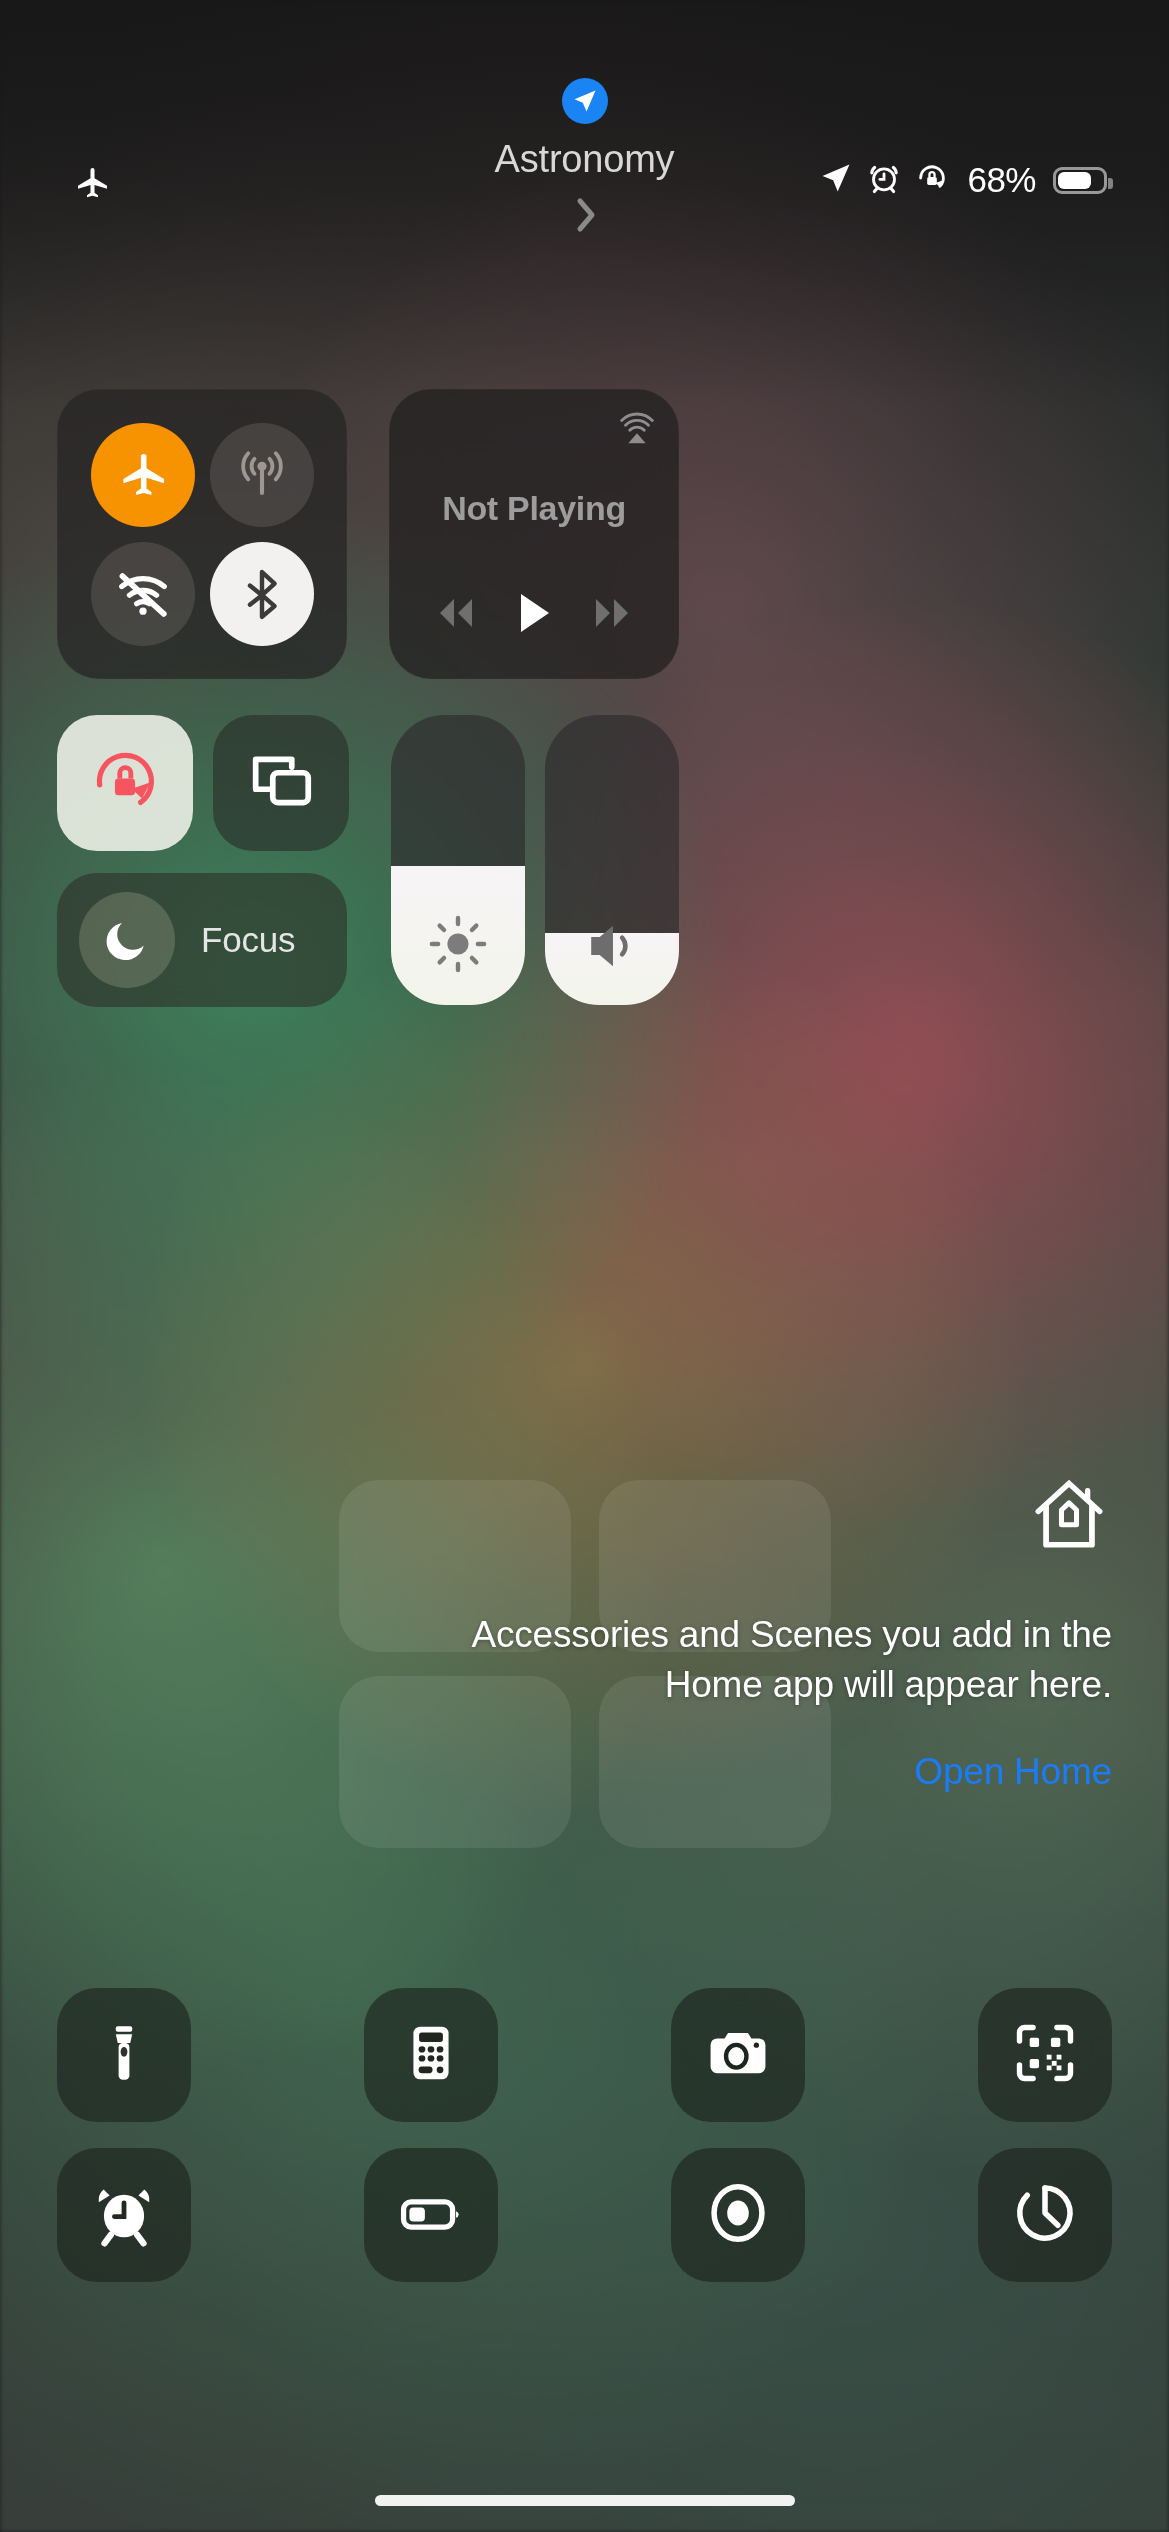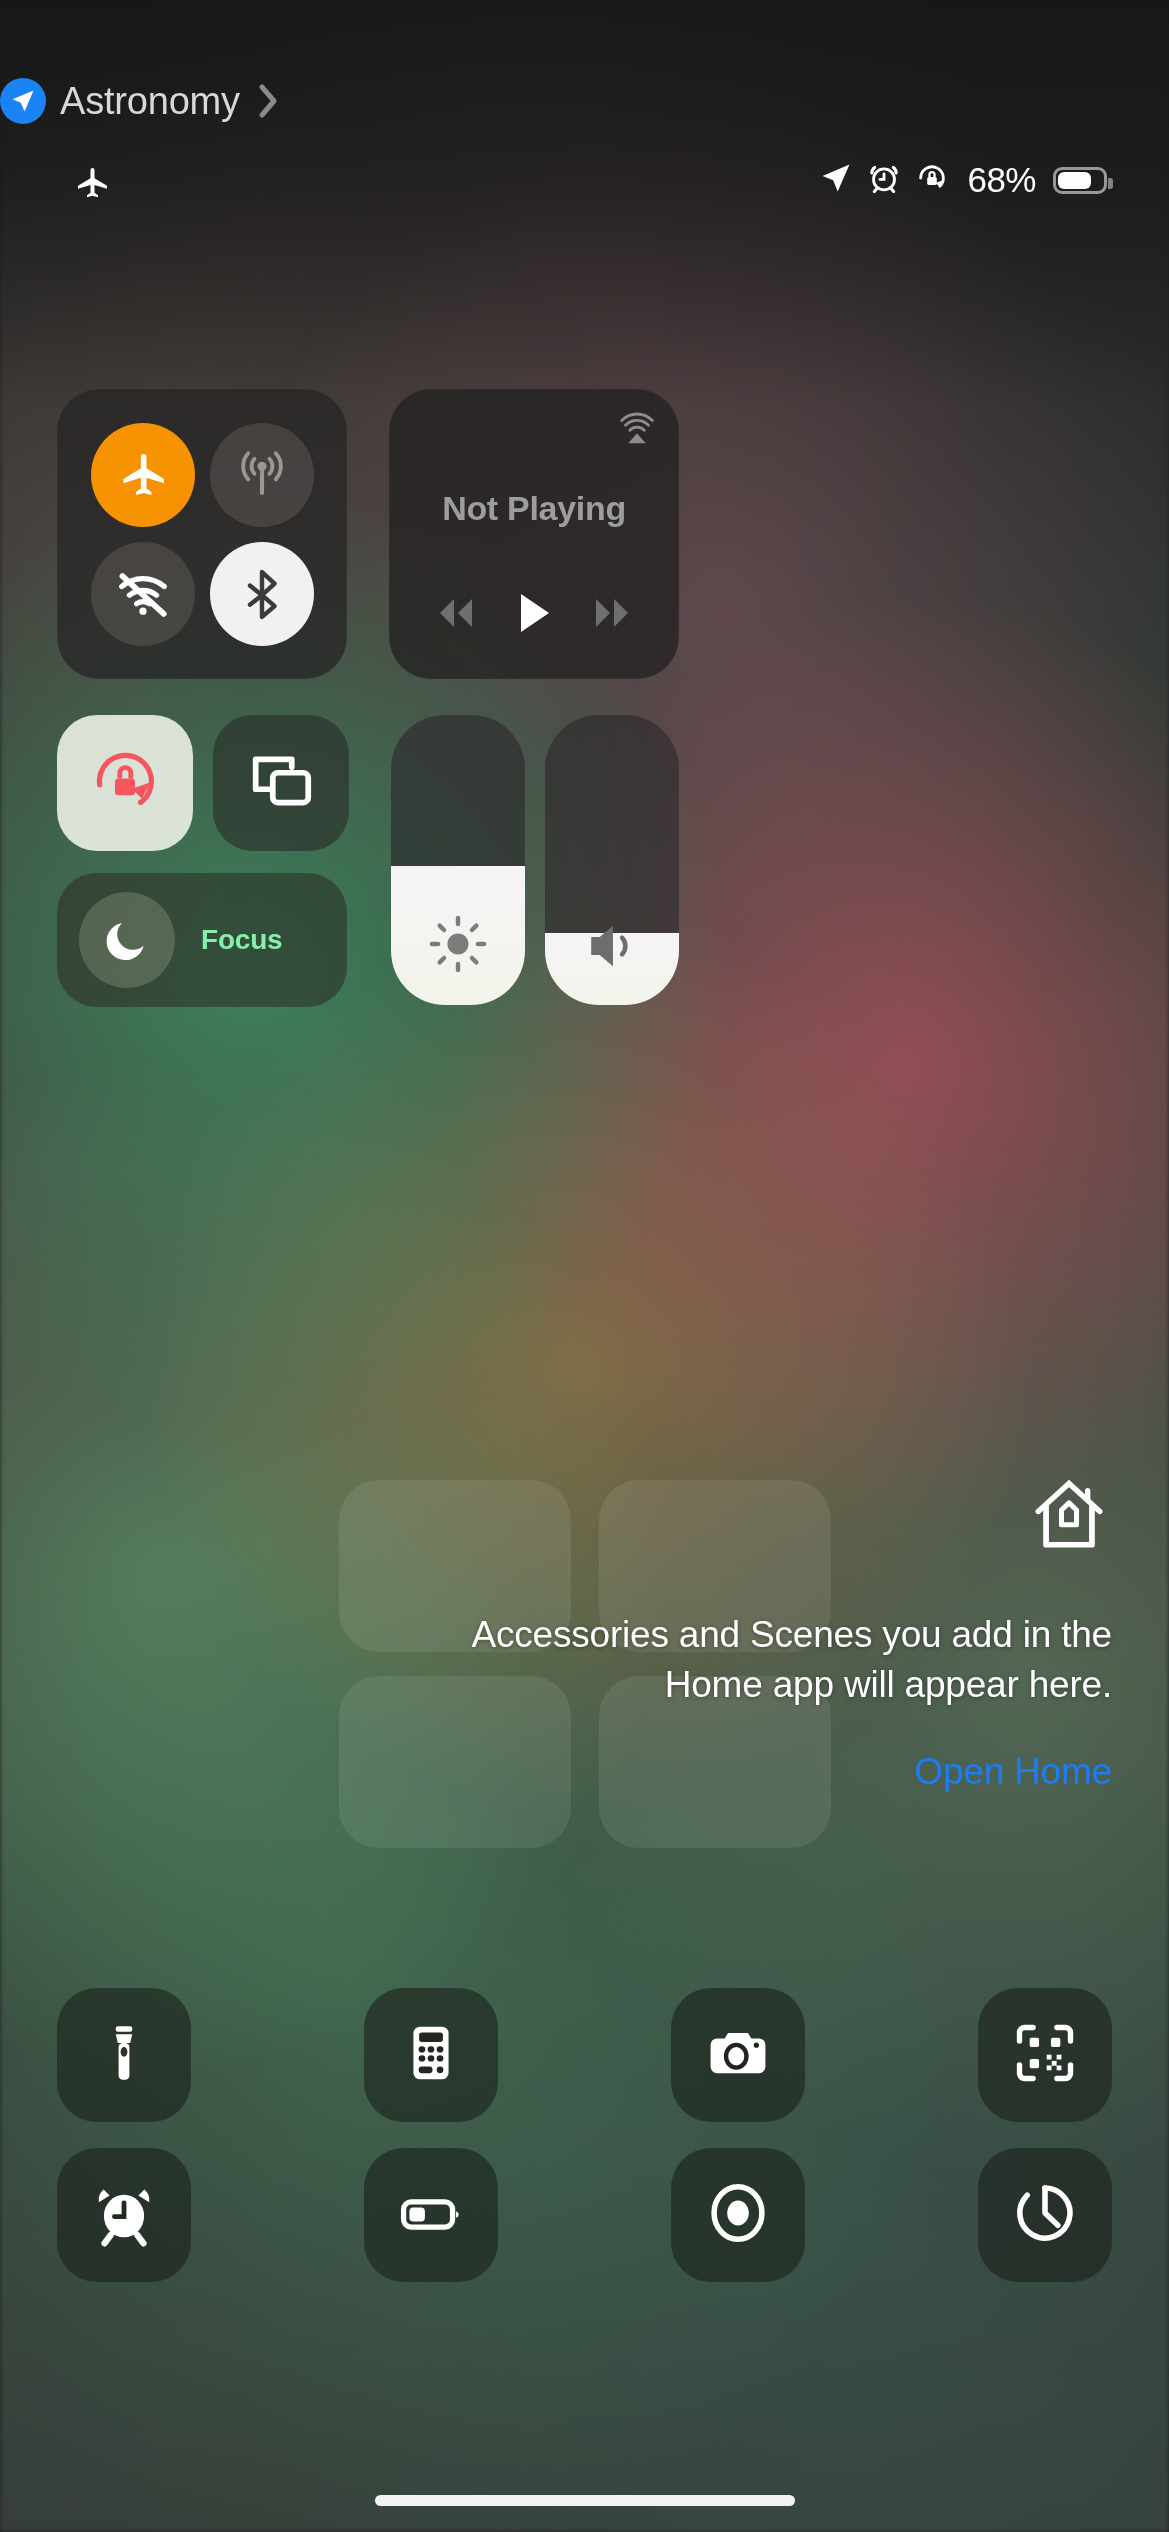--- a/index.html
+++ b/index.html
@@ -37,21 +37,21 @@
     position:absolute; inset:0;
     background:
       linear-gradient(180deg, rgba(20,20,20,0.82) 0%, rgba(20,20,20,0.62) 7%,
                       rgba(25,25,25,0.18) 16%, rgba(20,20,20,0.05) 40%,
                       rgba(20,20,20,0.10) 70%, rgba(18,18,18,0.22) 100%);
   }
 
   
   #header {
     position:absolute; top:78px; left:0; right:0;
-    display:flex; align-items:center; justify-content:flex-start; gap:14px;
+    display:flex; align-items:center; justify-content:space-between; gap:14px;flex-direction:column;
   }
   .loc-badge {
     width:46px; height:46px; border-radius:50%;
     background:#1a84f5;
     display:flex; align-items:center; justify-content:center;
     flex:0 0 auto;
   }
   .loc-title { color:#d8d8d8; font-size:38px; letter-spacing:-0.2px; }
   .loc-chev { display:flex; align-items:center; margin-left:2px; }
 
@@ -136,21 +136,21 @@
     width:290px; height:134px; border-radius:40px;
     background:rgba(44,44,38,0.58);
     backdrop-filter:blur(24px);
     display:flex; align-items:center; padding-left:22px; gap:26px;
   }
   .focus-circ {
     width:96px; height:96px; border-radius:50%;
     background:rgba(225,225,190,0.20);
     display:flex; align-items:center; justify-content:center; flex:0 0 auto;
   }
-  .focus-label { color:#86efac; font-size:28px; font-weight:700; letter-spacing:-0.2px; }
+  .focus-label { color:#e5e5e5; font-size:35px; font-weight:400; letter-spacing:-0.2px; }
 
   
   .slider {
     width:134px; height:290px; border-radius:54px;
     overflow:hidden; position:relative;
     backdrop-filter:blur(24px);
     background:rgba(44,40,44,0.62);
   }
   .slider-fill {
     position:absolute; left:0; right:0; bottom:0;

